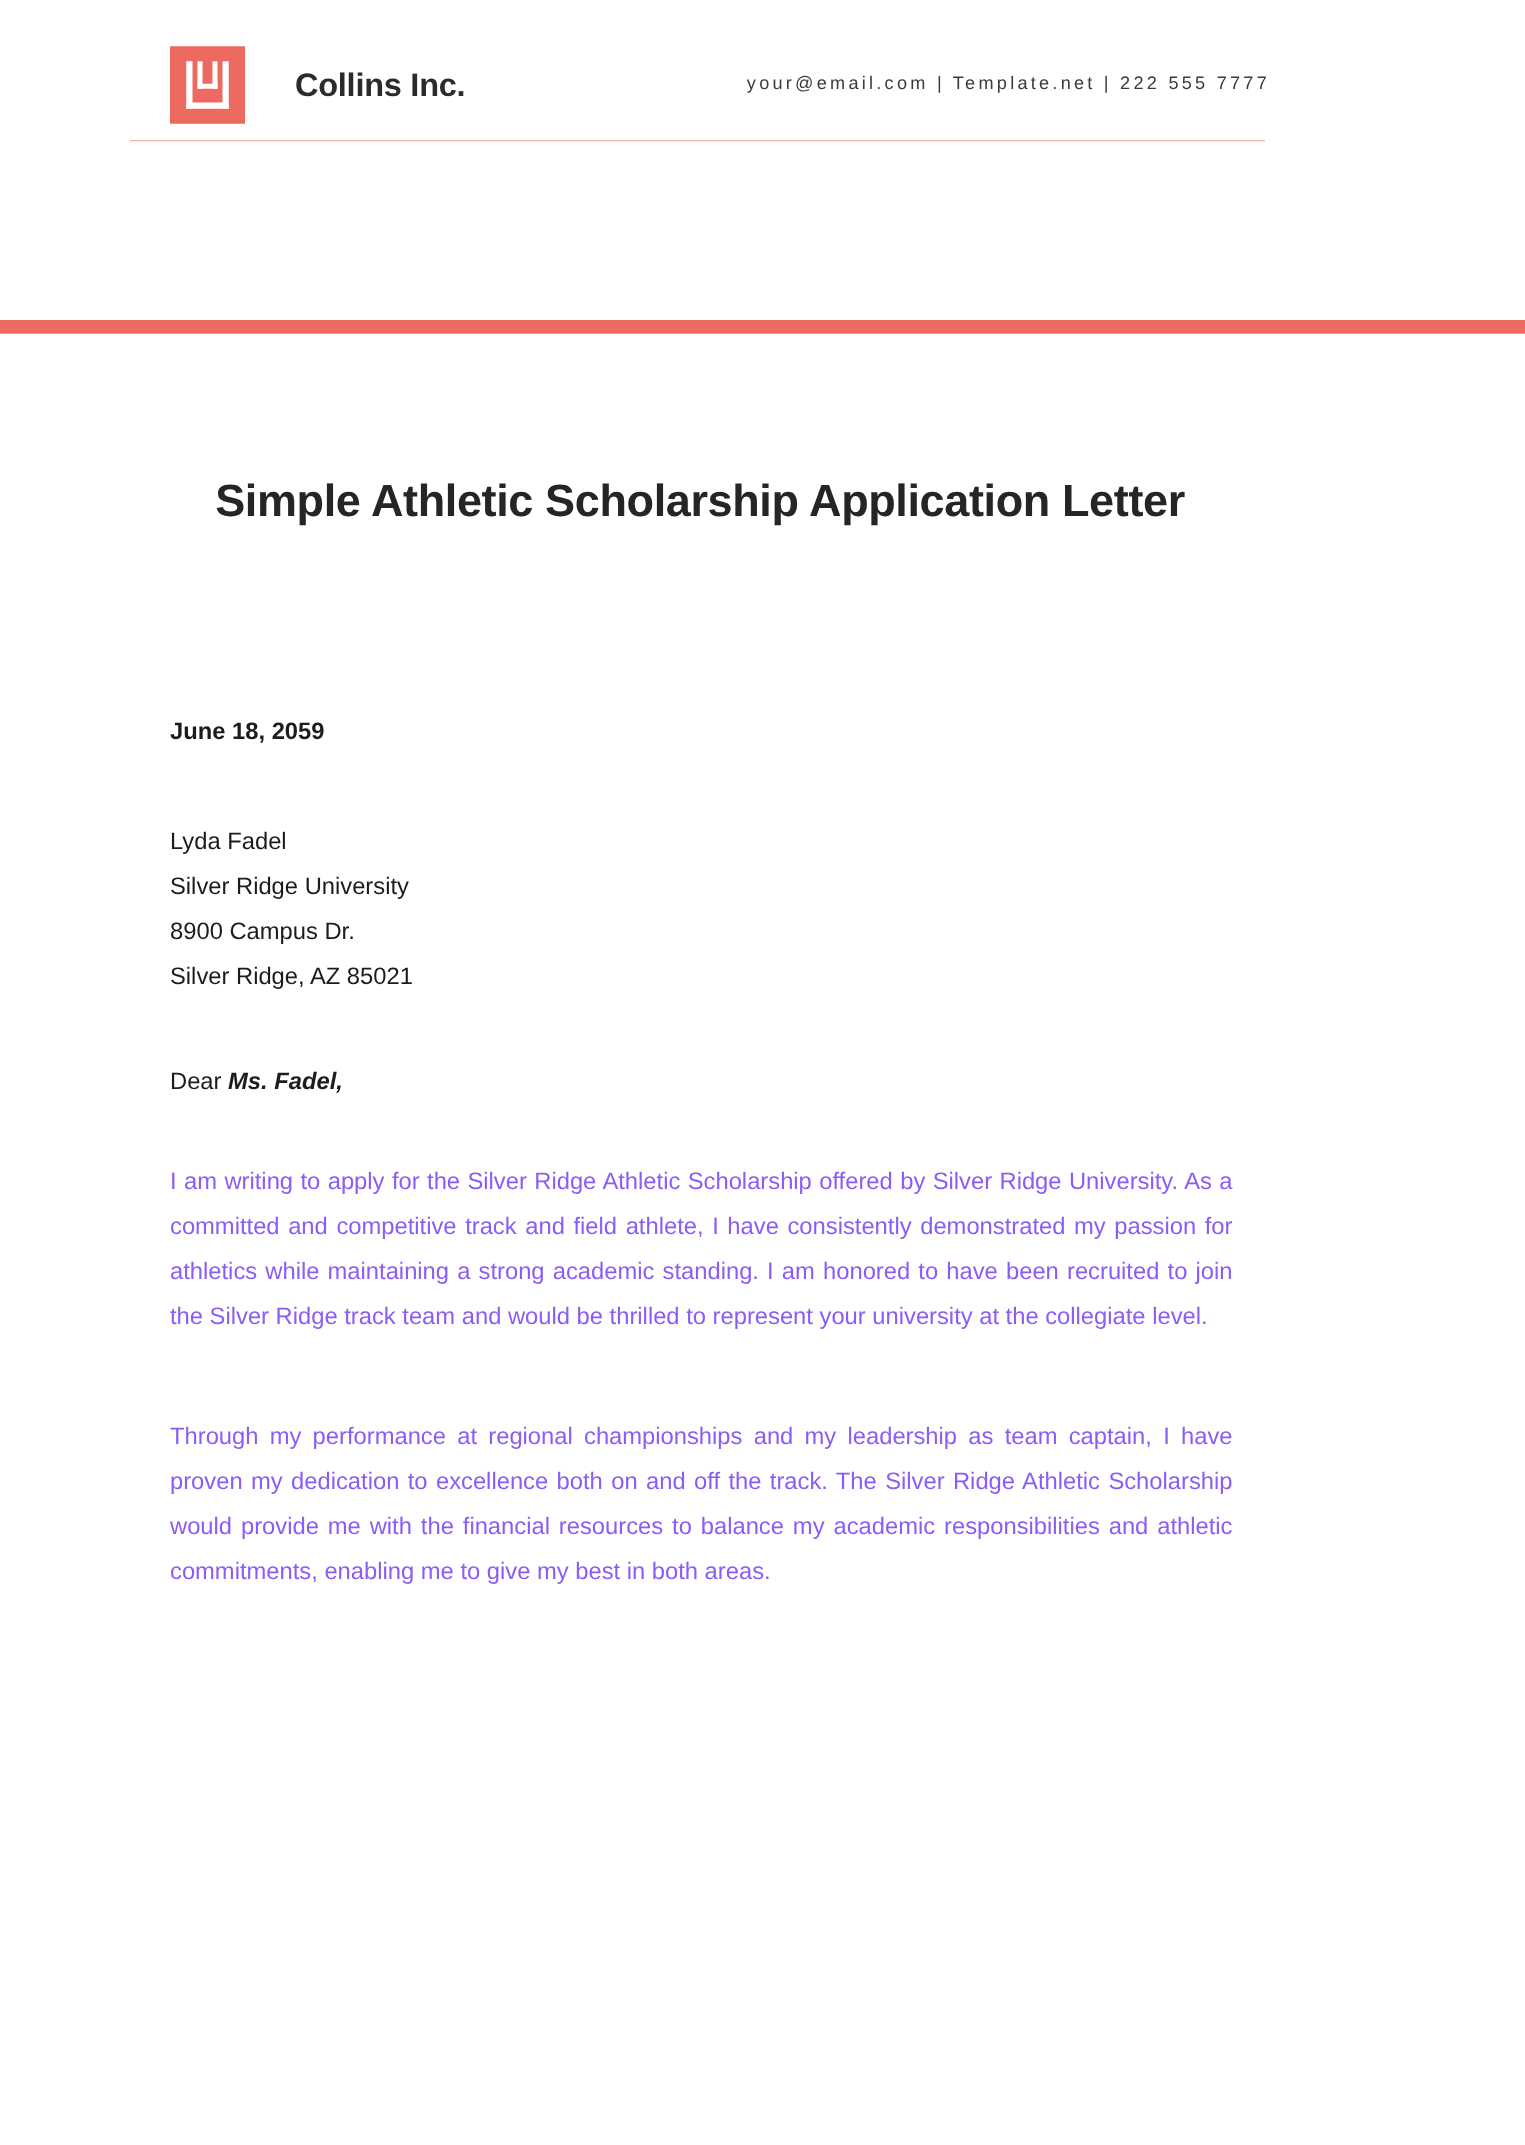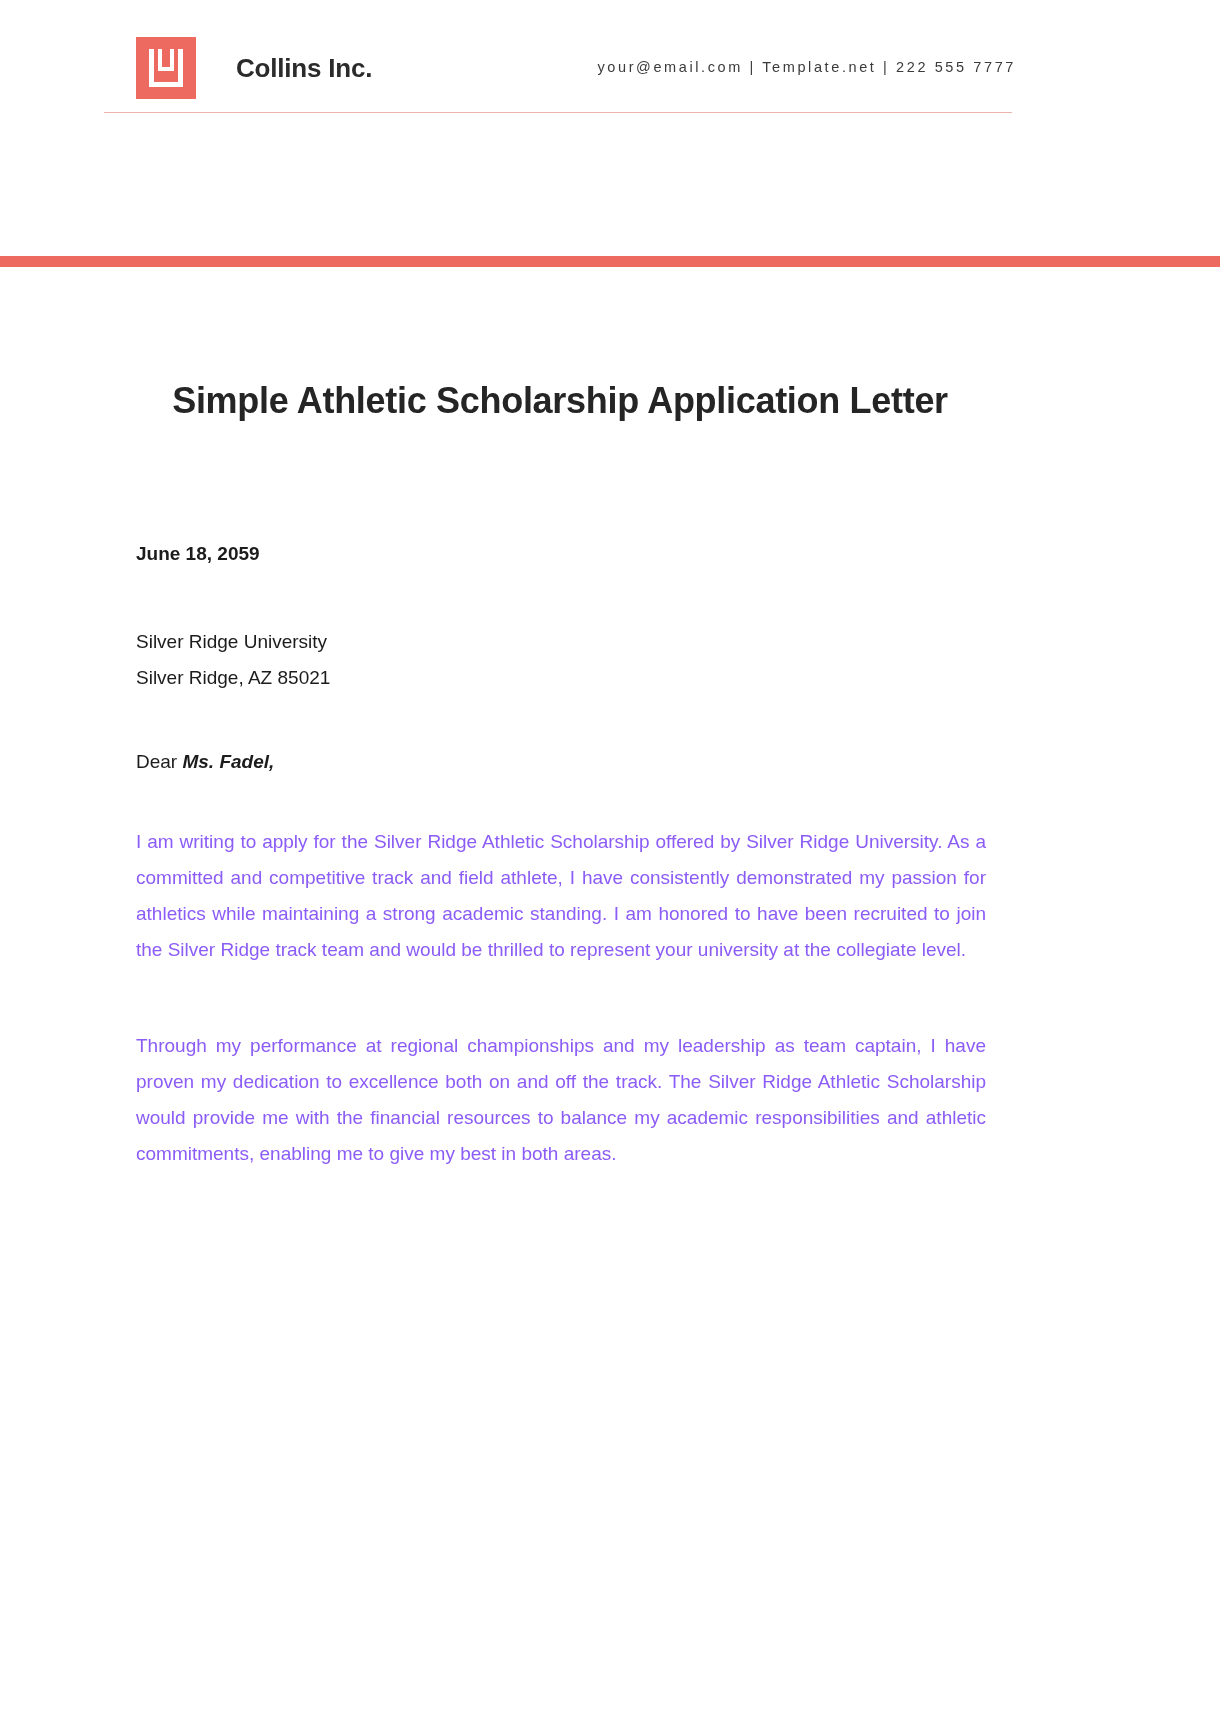--- a/index.html
+++ b/index.html
@@ -108,21 +108,21 @@
     text-align: center;
     font-size: 36px;
     line-height: 58px;
     font-weight: 700;
     color: #252525;
     letter-spacing: -0.3px;
   }
 
   .content {
     position: absolute;
-    top: 540px;
+    top: 572px;
     left: 136px;
     width: 850px;
   }
 
   .letter-date {
     font-size: 19px;
     font-weight: 700;
     color: #1c1c1c;
     line-height: 28px;
   }
@@ -177,21 +177,23 @@
 
 <div class="accent-bar"></div>
 
 <div class="page-title">Simple Athletic Scholarship Application Letter</div>
 
 <div class="content">
 
   <div class="letter-date">June 18, 2059</div>
 
   <div class="address-block">
+    <span class="addr-line">Lyda Fadel</span>
     <span class="addr-line">Silver Ridge University</span>
+    <span class="addr-line">8900 Campus Dr.</span>
     <span class="addr-line">Silver Ridge, AZ 85021</span>
   </div>
 
   <div class="salutation">
     <span>Dear </span><span class="recipient">Ms. Fadel,</span>
   </div>
 
   <p class="body-paragraph first">I am writing to apply for the Silver Ridge Athletic Scholarship offered by Silver Ridge University. As a committed and competitive track and field athlete, I have consistently demonstrated my passion for athletics while maintaining a strong academic standing. I am honored to have been recruited to join the Silver Ridge track team and would be thrilled to represent your university at the collegiate level.</p>
 
   <p class="body-paragraph second">Through my performance at regional championships and my leadership as team captain, I have proven my dedication to excellence both on and off the track. The Silver Ridge Athletic Scholarship would provide me with the financial resources to balance my academic responsibilities and athletic commitments, enabling me to give my best in both areas.</p>

